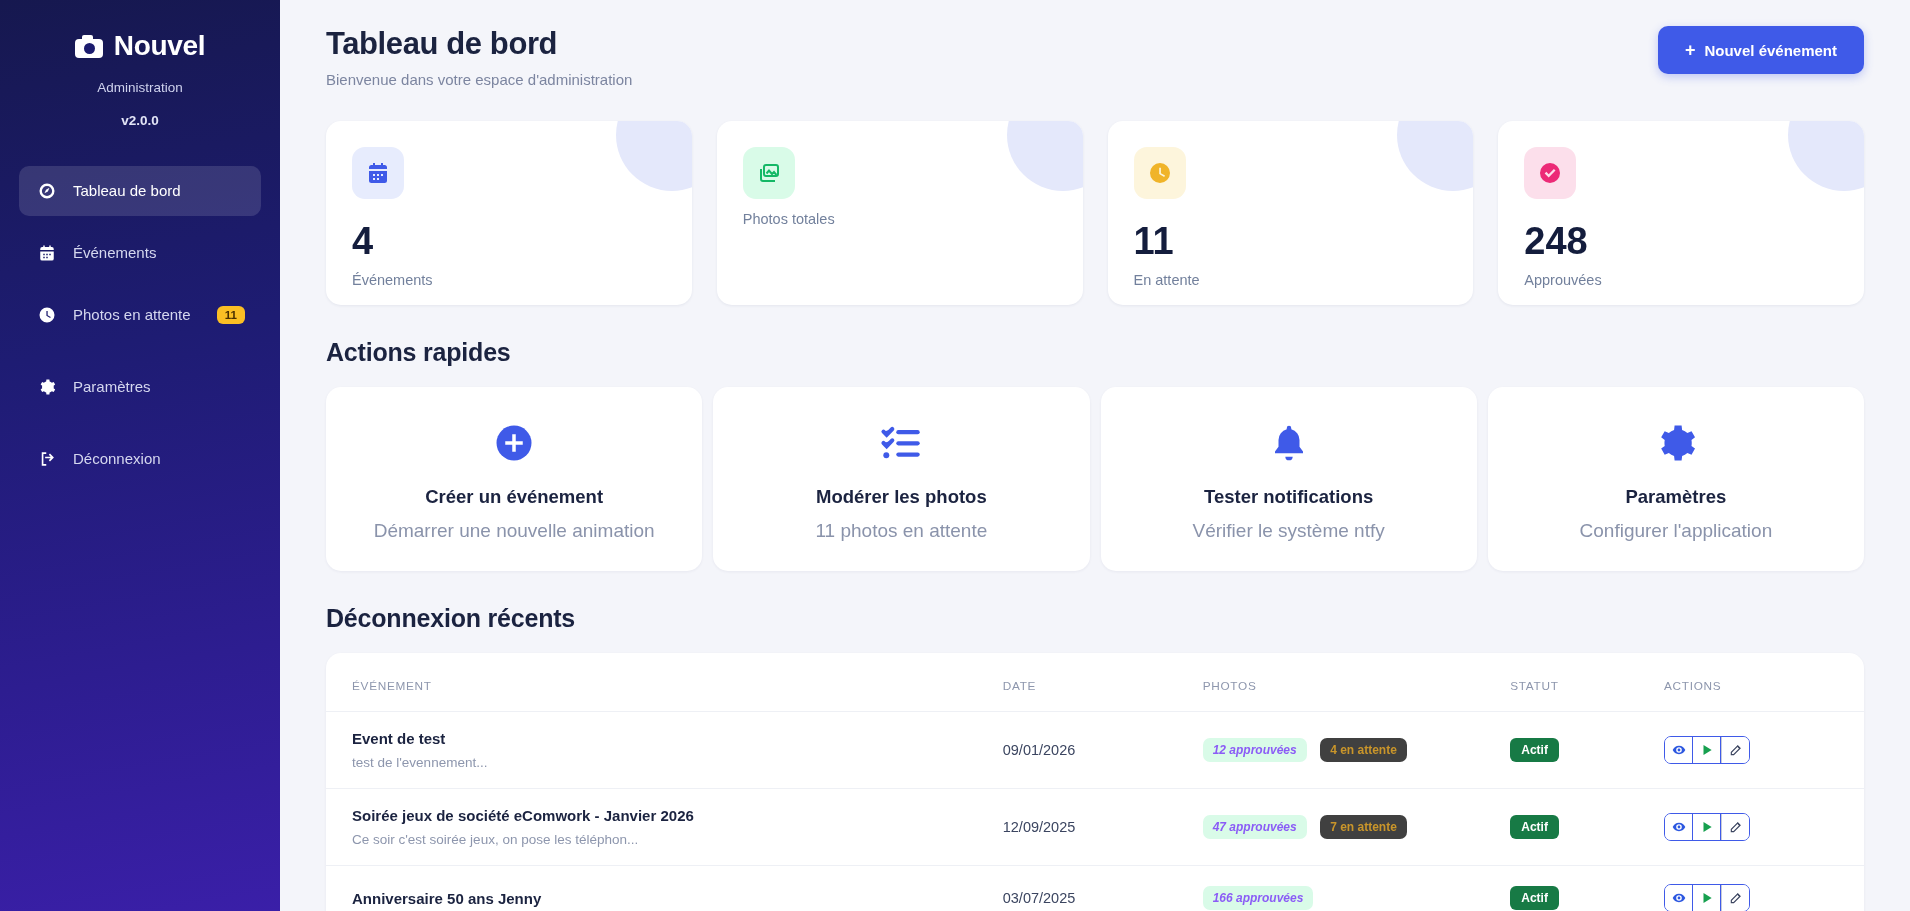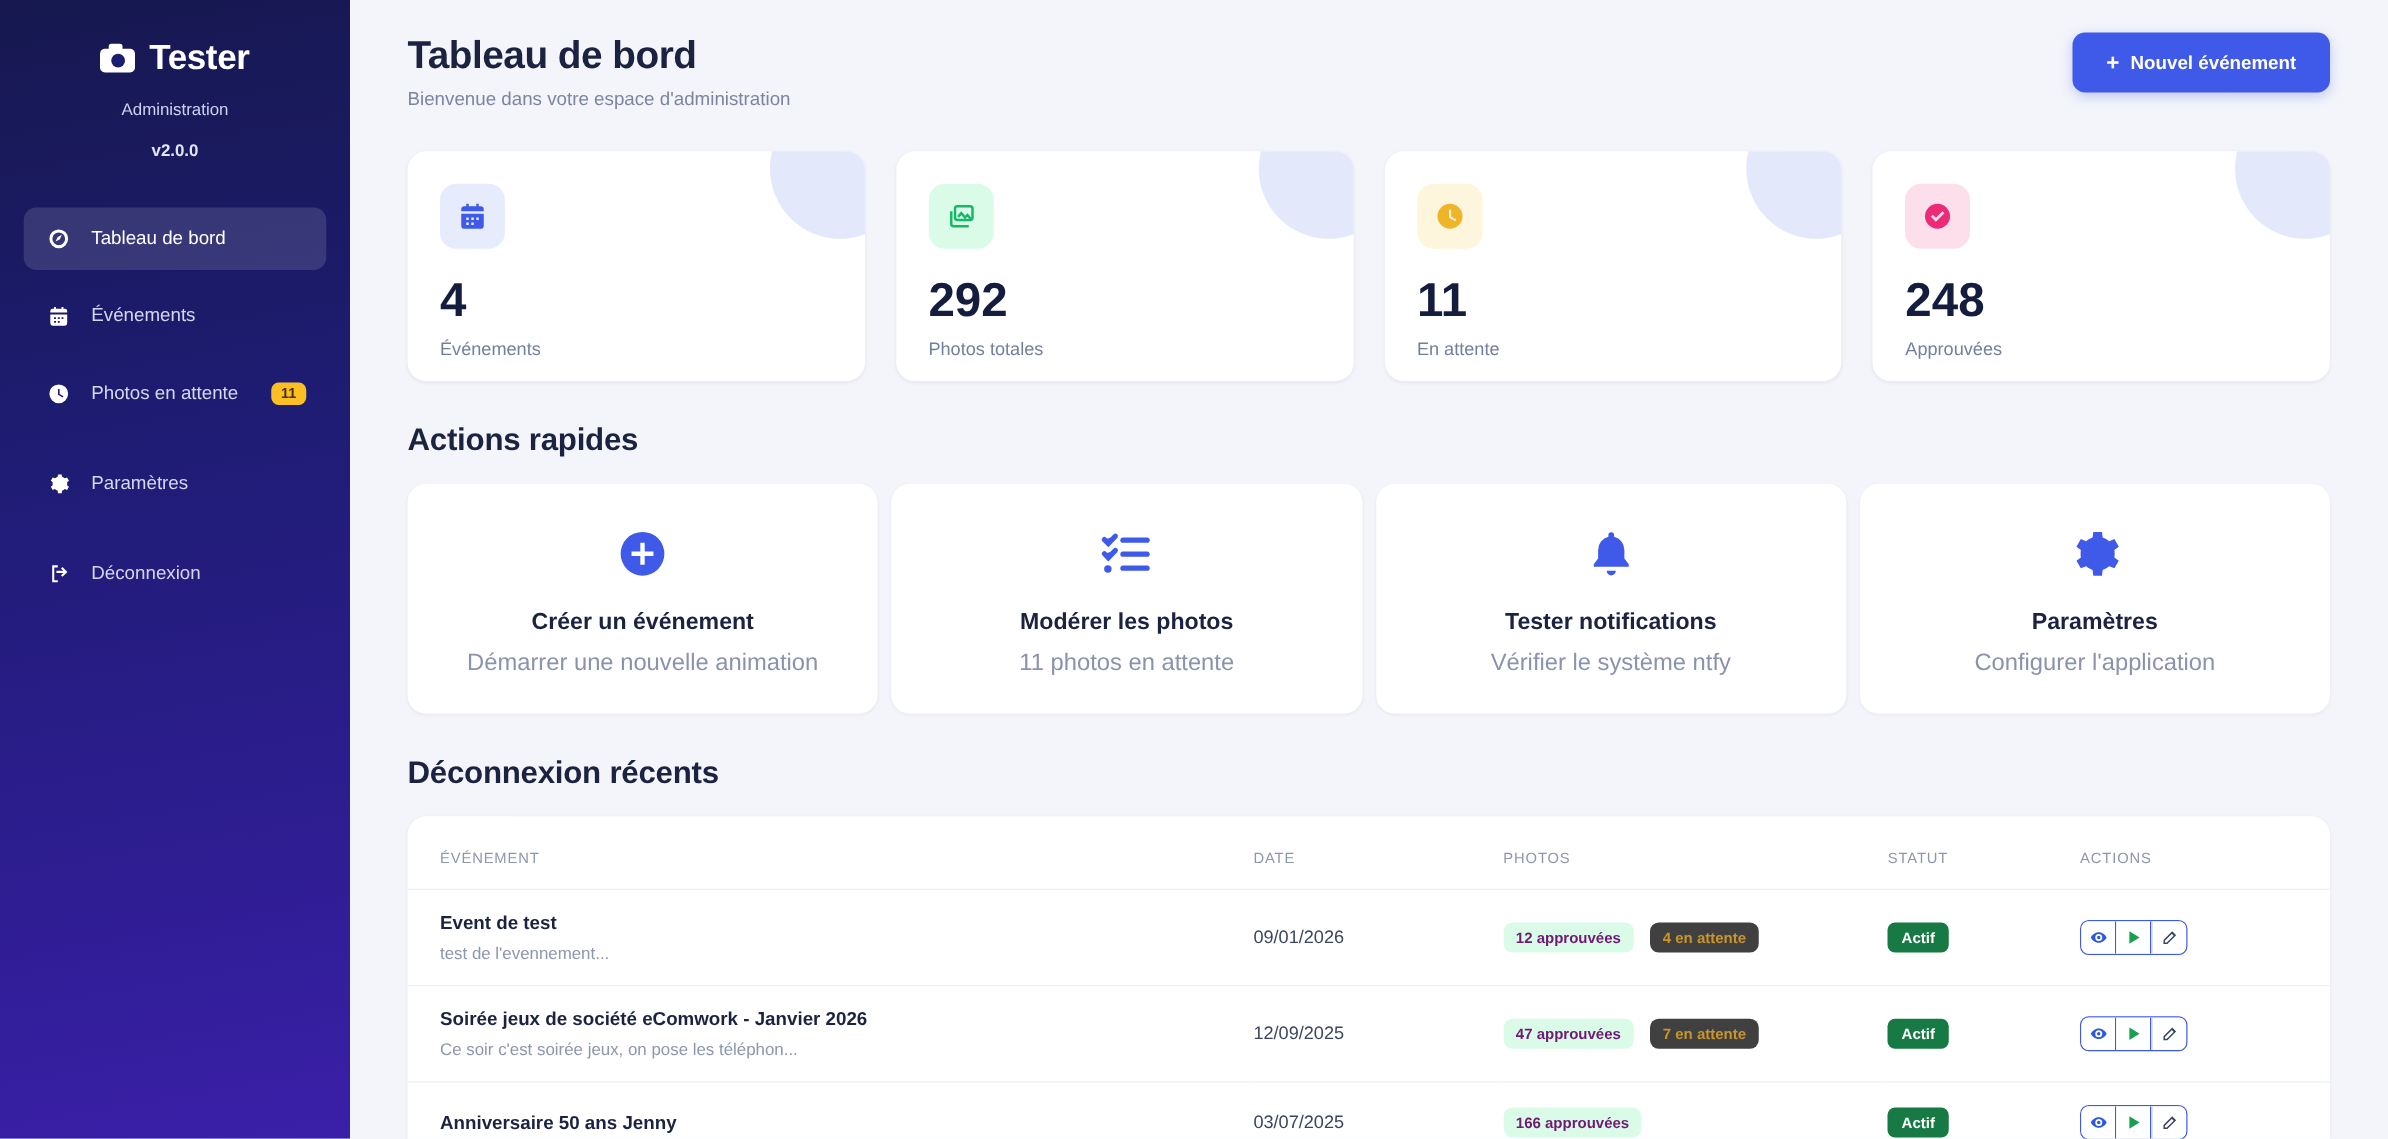--- a/index.html
+++ b/index.html
@@ -91,21 +91,21 @@
     text-align: left; font-size: 11.8px; letter-spacing: 0.7px; color: #8d96ad;
     font-weight: normal; padding: 26px 0 18px 0; text-transform: uppercase;
   }
   thead th:first-child { padding-left: 26px; }
   tbody td { padding: 18px 0; border-top: 1px solid #eef0f5; vertical-align: middle; }
   tbody td:first-child { padding-left: 26px; }
   .ev-name { font-size: 15px; font-weight: bold; color: #1b2340; }
   .ev-desc { font-size: 13.5px; color: #8d96ad; margin-top: 8px; }
   .ev-date { font-size: 14.5px; color: #3b4560; }
   .pill { display: inline-block; font-size: 12px; font-weight: bold; padding: 5px 10px; border-radius: 7px; }
-  .pill-ok { background: #d9fbe8; color: #701a75; margin-right: 9px; }
+  .pill-ok { background: #d9fbe8; color: #8b5cf6; margin-right: 9px; font-style: italic; }
   .pill-wait { background: #404040; color: #c9952a; }
   .badge-status { display: inline-block; background: #177a45; color: #fff; font-size: 12px; font-weight: bold; padding: 5px 11px; border-radius: 6px; }
   .act-group { display: inline-flex; border-radius: 7px; overflow: hidden; border: 1px solid #3f5ae8; }
   .act-btn { width: 28px; height: 26px; display: flex; align-items: center; justify-content: center; background: #fff; cursor: pointer; border-right: 1px solid #3f5ae8; }
   .act-btn:last-child { border-right: none; border-left: 1px solid #c9ccd6; }
   .act-btn svg { width: 14px; height: 14px; }
   .col-ev { width: 44%; }
   .col-date { width: 13%; }
   .col-photos { width: 20%; }
   .col-stat { width: 10%; }
@@ -116,21 +116,21 @@
 
 <div class="app">
 
   <aside class="sidebar">
     <div class="brand">
       <span class="brand-icon">
         <span class="bump"></span>
           <span class="body"></span>
           <span class="lens"></span>
       </span>
-      <span class="brand-name">Tester</span>
+      <span class="brand-name">Nouvel</span>
     </div>
     <div class="brand-sub">Administration</div>
     <div class="brand-ver">v2.0.0</div>
 
     <nav class="nav">
 
       <div class="nav-item active">
         <span class="nav-ico">
           <svg viewBox="0 0 24 24">
               <path d="M12 2a10 10 0 1 0 0 20 10 10 0 0 0 0-20zm0 3.2a6.8 6.8 0 0 1 6.8 6.8 6.8 6.8 0 0 1-6.8 6.8A6.8 6.8 0 0 1 5.2 12 6.8 6.8 0 0 1 12 5.2zm3.3 2.6-4.6 2.5-2.1 4.7 4.6-2.5 2.1-4.7z"></path>
@@ -211,21 +211,20 @@
 
       <div class="stat-card">
         <div class="stat-deco"></div>
         <div class="stat-ico" style="background:#d9fbe8">
           <svg viewBox="0 0 24 24" fill="none" stroke="#14b866" stroke-width="2">
               <rect x="7" y="4" width="14" height="11" rx="2"></rect>
               <path d="M4 8v10a2 2 0 0 0 2 2h12"></path>
               <path d="M9.5 12.5l2.5-3 3 3.5 2-2 2.5 3"></path>
             </svg>
         </div>
-        <div class="stat-val">292</div>
         <div class="stat-lab">Photos totales</div>
       </div>
 
       <div class="stat-card">
         <div class="stat-deco"></div>
         <div class="stat-ico" style="background:#fdf5dc">
           <svg viewBox="0 0 24 24" fill="#f0b429">
               <path d="M12 2a10 10 0 1 0 0 20 10 10 0 0 0 0-20zm.9 4.8v5.4l4.1 2.4-.8 1.4-5-2.9V6.8h1.7z"></path>
             </svg>
         </div>

